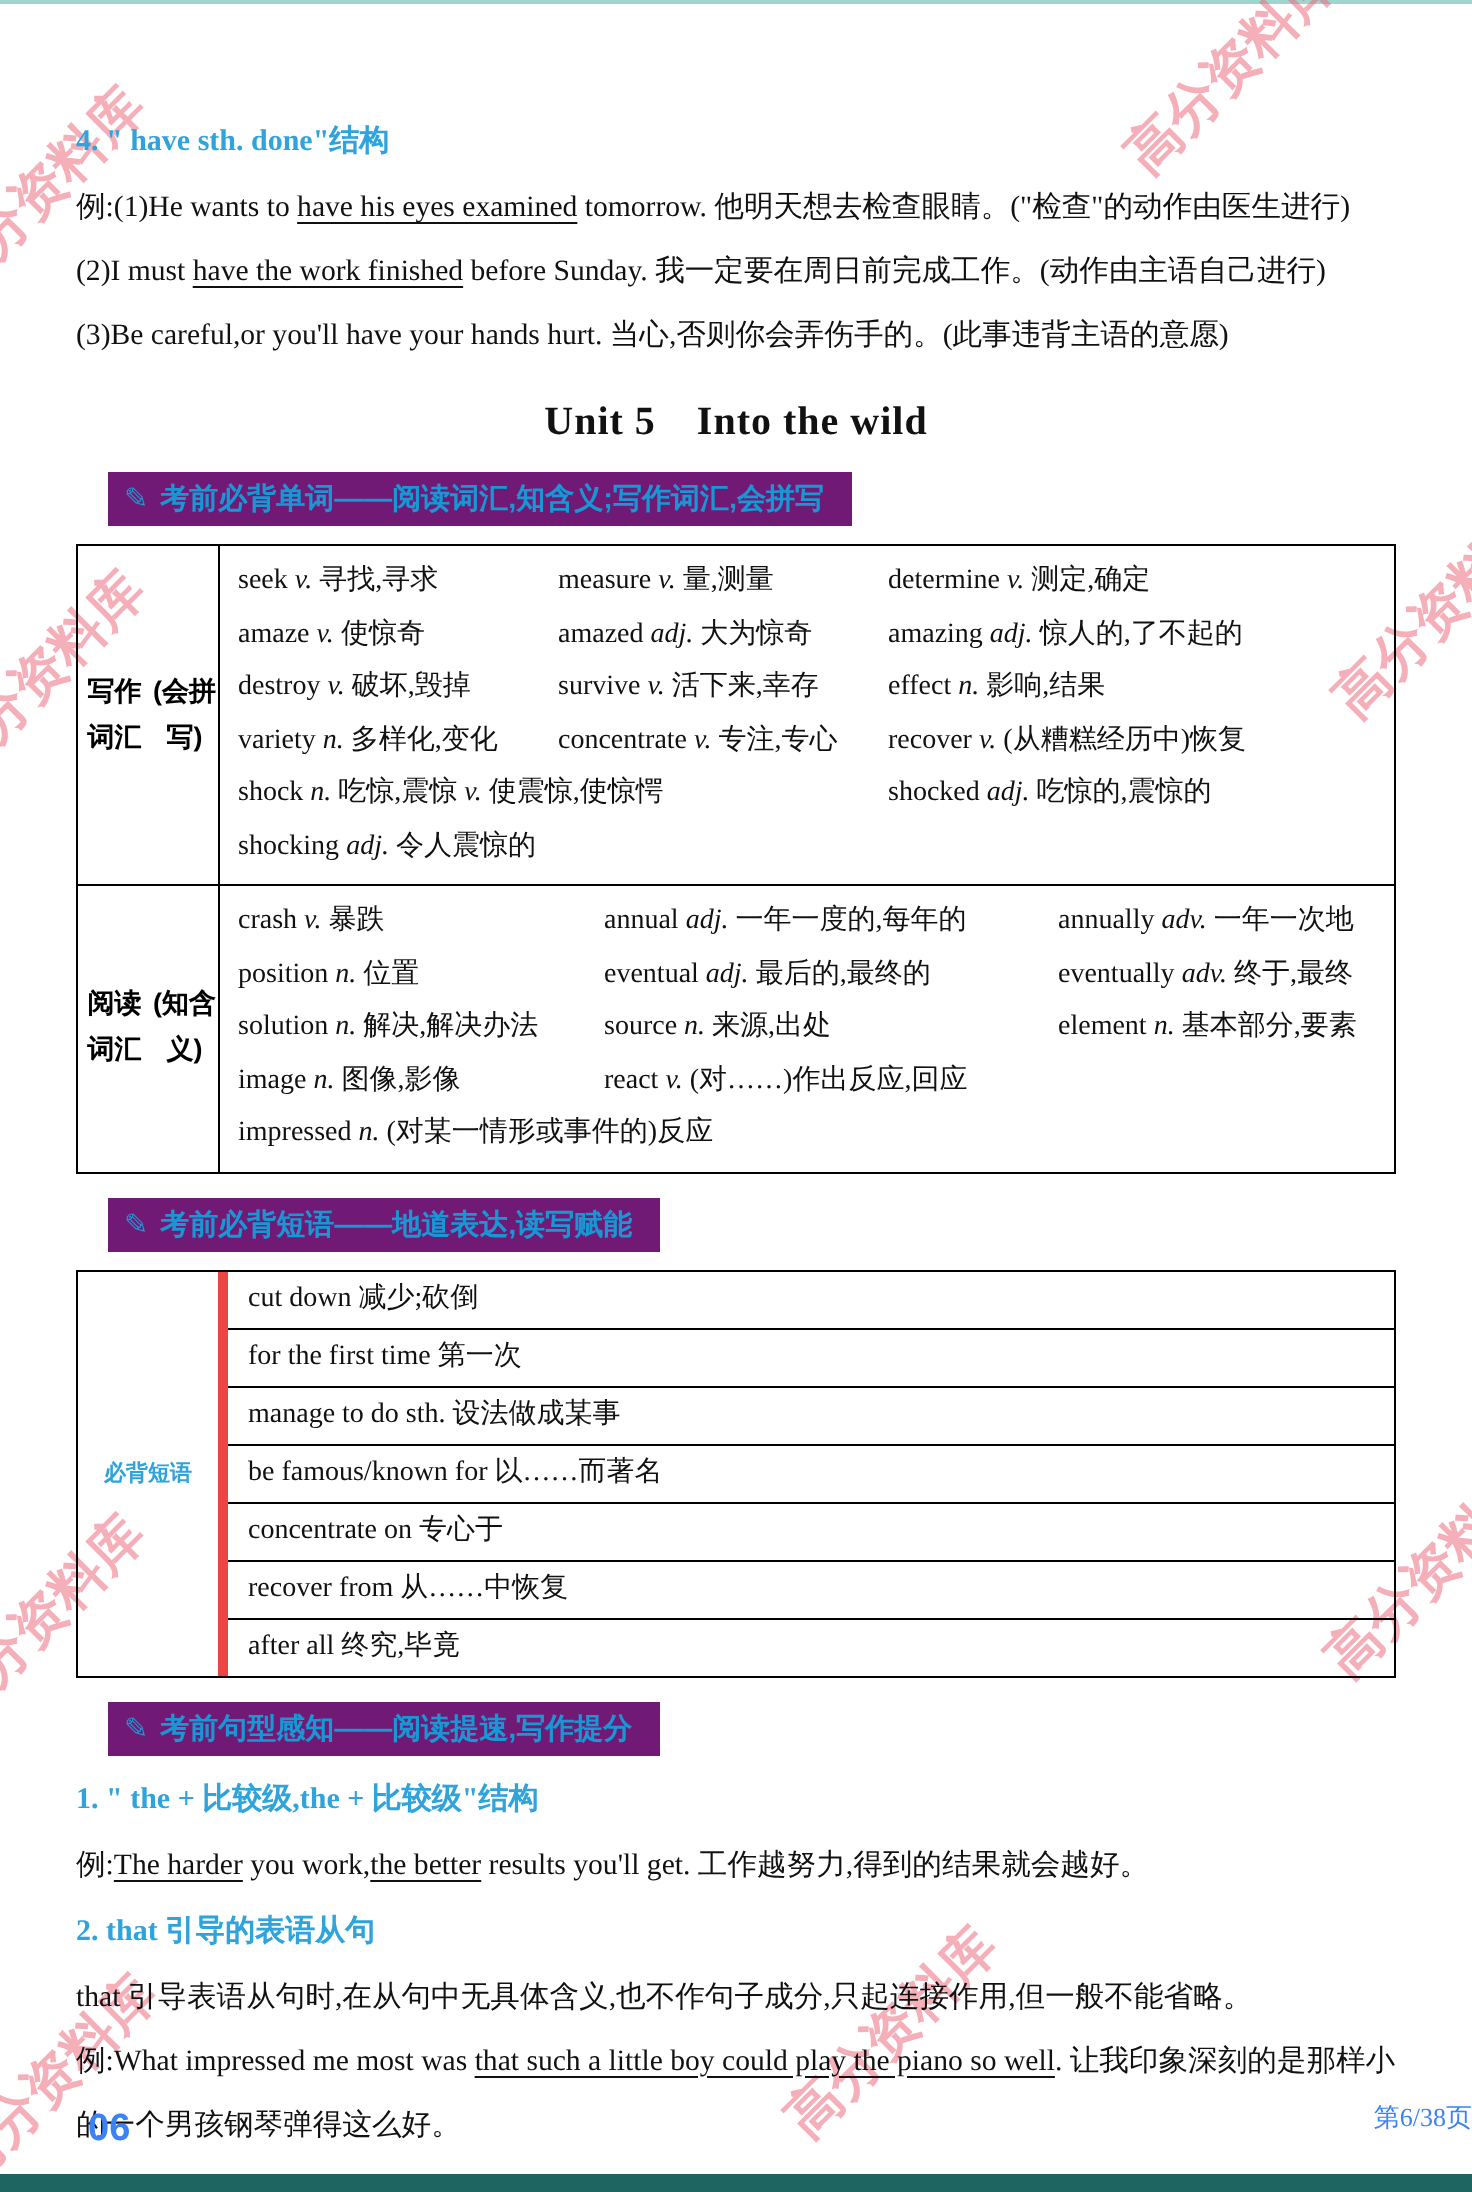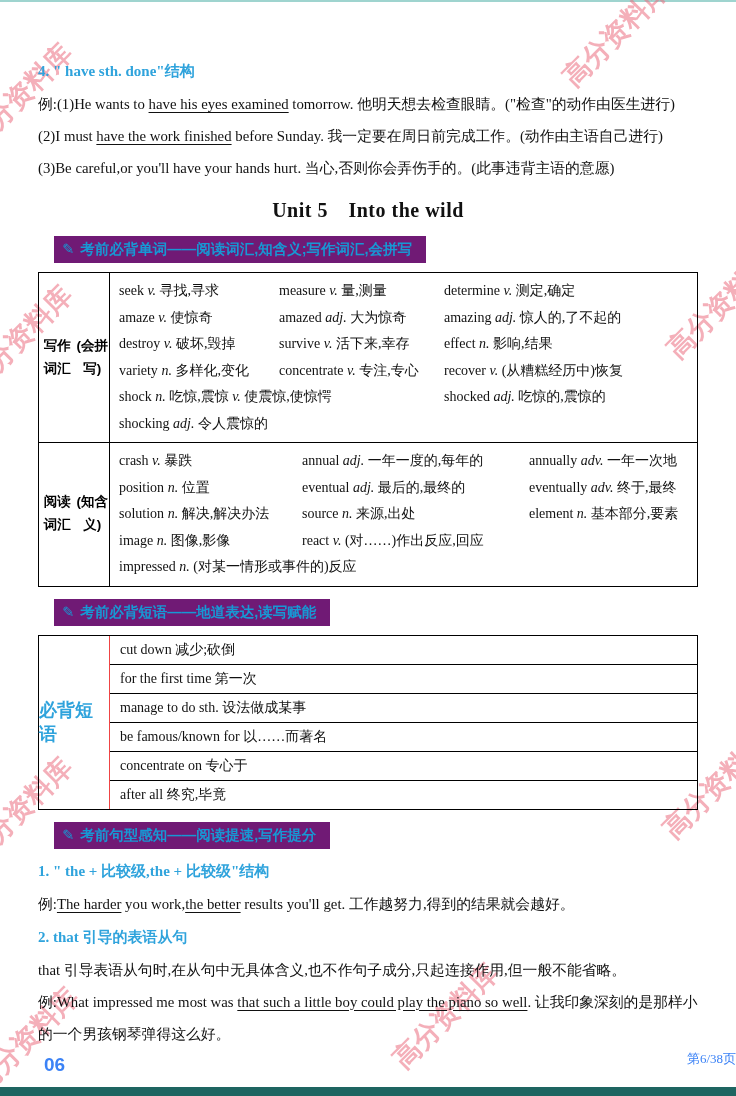--- a/index.html
+++ b/index.html
@@ -45,22 +45,22 @@
           font-family:"Liberation Sans","DejaVu Sans",sans-serif;}
   .vbody{flex:1;padding:5px 4px 5px 9px;}
   .vline{display:flex;line-height:26.5px;font-size:14px;}
   .vcell{padding-right:4px;box-sizing:border-box;}
   .wtab .c0{width:160px;}  .wtab .c1{width:165px;}  .wtab .c2{flex:1;}  .wtab .wide{width:325px;}
   .rtab .c0{width:183px;}  .rtab .c1{width:227px;}  .rtab .c2{flex:1;}
   .rest{flex:1;}
 
   
   .phrase-table{border:1.5px solid #000;display:flex;}
-  .plabel{width:70px;min-width:70px;border-right:1px solid #ef4444;display:flex;align-items:center;
-          justify-content:center;color:#2fa3dc;font-weight:bold;font-size:18px;
+  .plabel{width:70px;min-width:70px;border-right:5px solid #ef4444;display:flex;align-items:center;
+          justify-content:center;color:#2fa3dc;font-weight:bold;font-size:11px;
           font-family:Liberation Sans, sans-serif;}
   .pbody{flex:1;}
   .phrase-row{height:28px;line-height:28px;padding-left:10px;font-size:14px;}
   .phrase-row + .phrase-row{border-top:1px solid #000;}
 
   .footer-center{position:absolute;bottom:28px;left:0;right:0;text-align:right;font-size:13px;color:#3b82f6;margin-top:21px;}
   .page-num{position:absolute;left:44px;bottom:20px;color:#3b82f6;font-weight:bold;font-size:19px;
             font-family:"Liberation Sans","DejaVu Sans",sans-serif;}
 </style>
 </head>
@@ -164,20 +164,21 @@
     </div>
 
     <div class="phrase-table">
       <div class="plabel">必背短语</div>
       <div class="pbody">
           <div class="phrase-row">cut down 减少;砍倒</div>
           <div class="phrase-row">for the first time 第一次</div>
           <div class="phrase-row">manage to do sth. 设法做成某事</div>
           <div class="phrase-row">be famous/known for 以……而著名</div>
           <div class="phrase-row">concentrate on 专心于</div>
+          <div class="phrase-row">recover from 从……中恢复</div>
           <div class="phrase-row">after all 终究,毕竟</div>
         </div>
     </div>
 
     <div class="sec-bar">
       <span class="pen">✎</span><span>考前句型感知——阅读提速,写作提分</span>
     </div>
 
     <p class="blue-head">1. " the + 比较级,the + 比较级"结构</p>
     <p class="body-line"><span>例:</span><span class="u">The harder</span><span> you work,</span><span class="u">the better</span><span> results you'll get. 工作越努力,得到的结果就会越好。</span></p>

